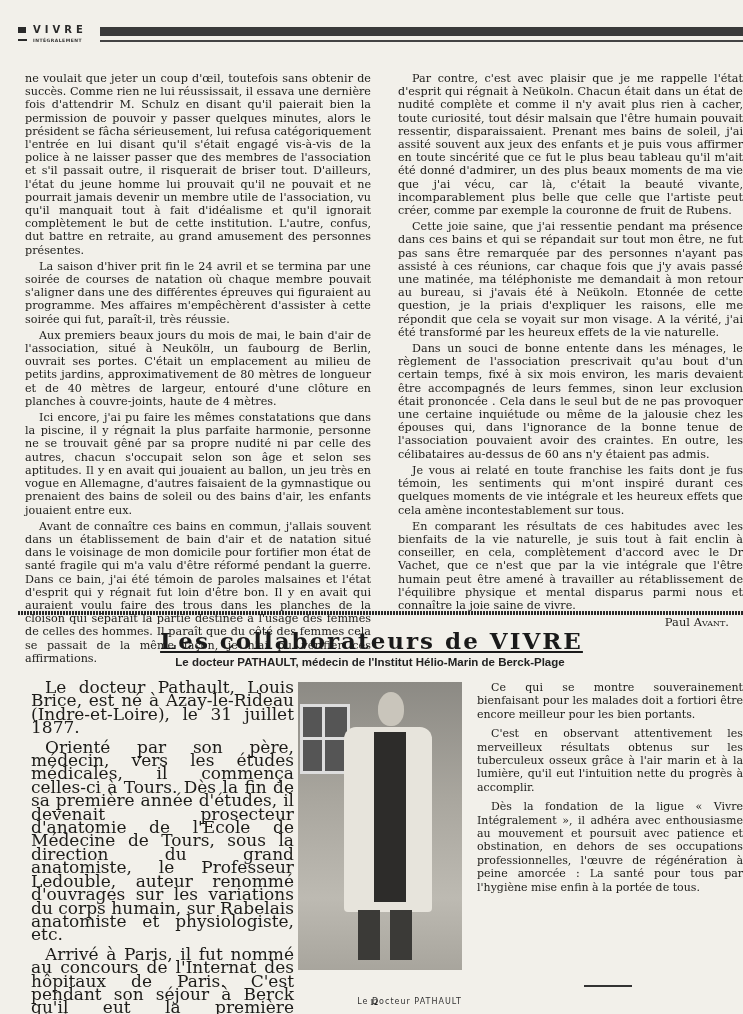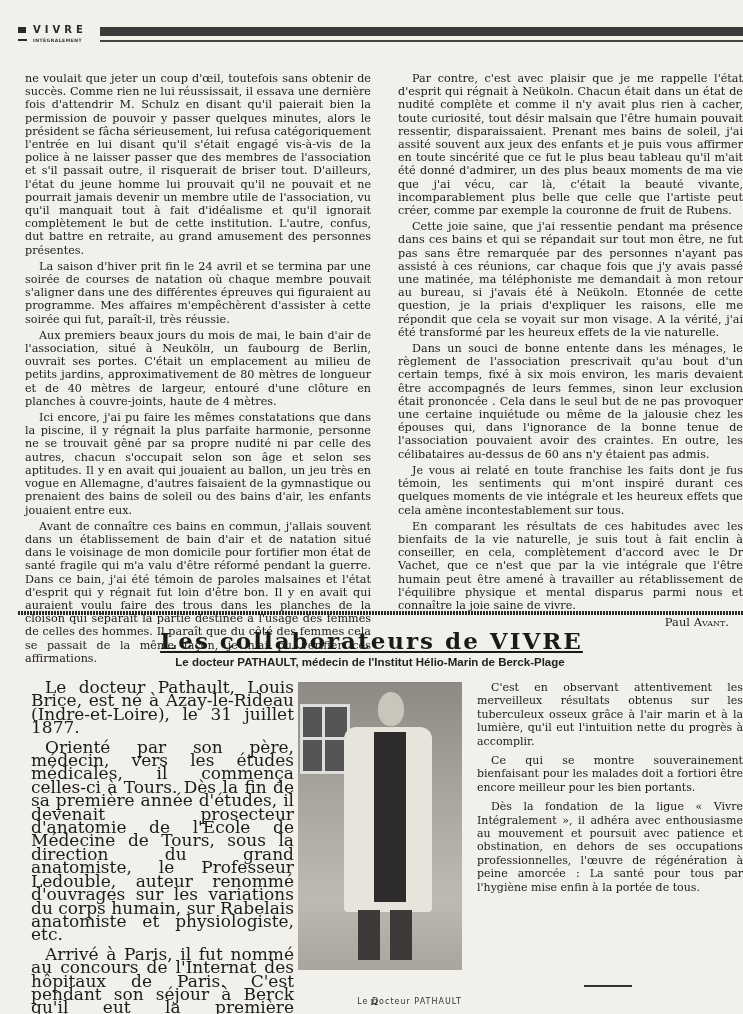--- a/index.html
+++ b/index.html
@@ -100,19 +100,19 @@
 <div class="photo">
   <div class="window"></div>
   <div class="coat"></div>
   <div class="shirt"></div>
   <div class="head"></div>
   <div class="legs"></div>
 </div>
 <div class="caption">Le Docteur PATHAULT</div>
 
 <div class="col" id="col-bio-right">
+  <p>Ce qui se montre souverainement bienfaisant pour les malades doit a fortiori être encore meilleur pour les bien portants.</p>
   <p>C'est en observant attentivement les merveilleux résultats obtenus sur les tuberculeux osseux grâce à l'air marin et à la lumière, qu'il eut l'intuition nette du progrès à accomplir.</p>
-  <p>Ce qui se montre souverainement bienfaisant pour les malades doit a fortiori être encore meilleur pour les bien portants.</p>
   <p>Dès la fondation de la ligue « Vivre Intégralement », il adhéra avec enthousiasme au mouvement et poursuit avec patience et obstination, en dehors de ses occupations professionnelles, l'œuvre de régénération à peine amorcée : La santé pour tous par l'hygiène mise enfin à la portée de tous.</p>
 </div>
 
 <div class="end-rule"></div>
 <div class="page-num">12</div>
 
 </body></html>

